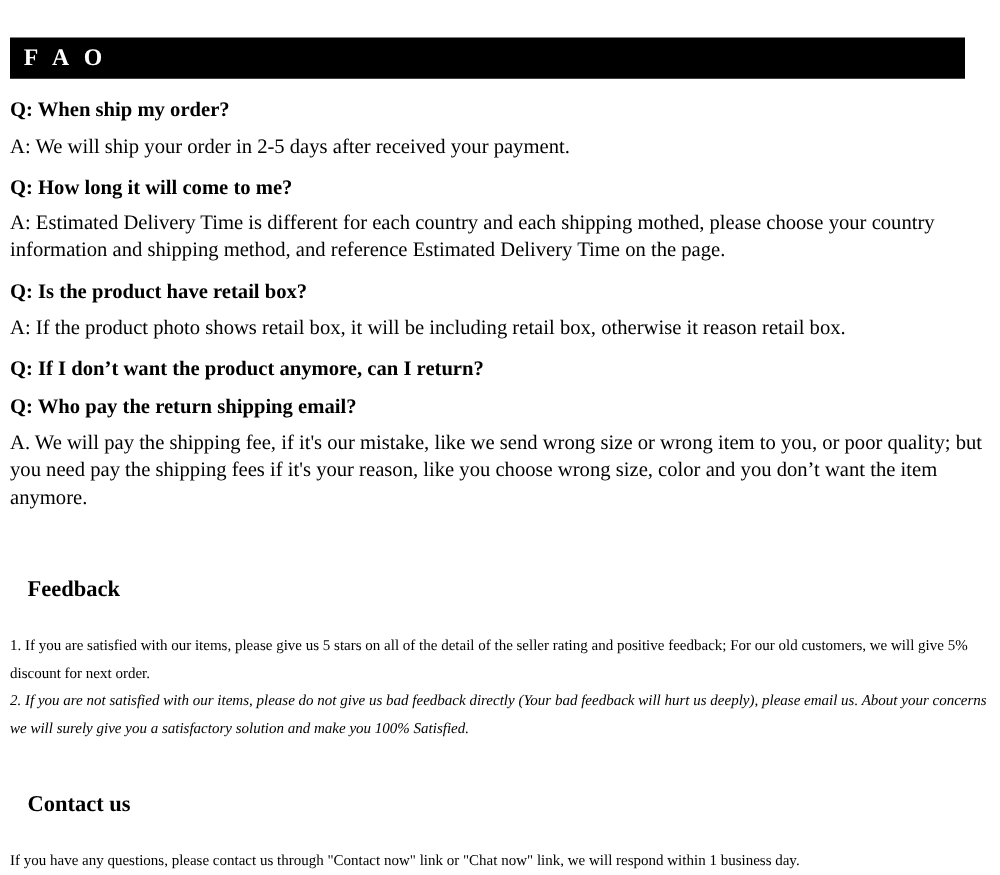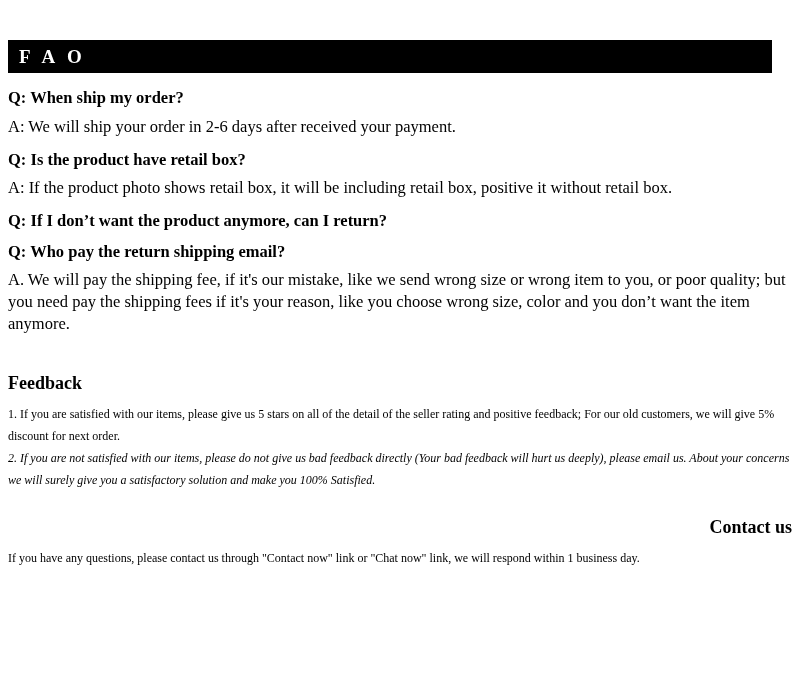--- a/index.html
+++ b/index.html
@@ -19,21 +19,21 @@
     width: 800px;
     height: 700px;
     position: relative;
     box-sizing: border-box;
     padding: 0 8px;
   }
 
   
   .banner {
     position: relative;
-    margin-top: 40px;
+    margin-top: 30px;
     margin-left: 0px;
     width: 764px;
     height: 33px;
     background: #000000;
     display: flex;
     align-items: center;
     box-sizing: border-box;
     padding-left: 11px;
   }
   .banner-title {
@@ -71,29 +71,28 @@
   }
 
   
   .section {
     margin: 0;
   }
   .section-heading {
     font-weight: bold;
     font-size: 18px;
     line-height: 18px;
-    margin: 0;
+    margin: 14px;
     padding: 0;
   }
   .section-feedback {
     padding-top: 39px;
   }
   .section-contact {
     padding-top: 27px;
-    text-align: right;
   }
   .section-para {
     font-weight: normal;
     font-size: 12px;
     line-height: 22px;
     margin: 0;
     padding-top: 11px;
     max-width: 784px;
   }
   .section-para.tight {
@@ -107,27 +106,31 @@
 <div class="page">
 
   <div class="banner">
     <span class="banner-title">F A O</span>
   </div>
 
   <div class="qa-list">
 
     <div class="qa-block">
       <p class="q-line">Q: When ship my order?</p>
-      <p class="a-line">A: We will ship your order in 2-6 days after received your payment.</p>
+      <p class="a-line">A: We will ship your order in 2-5 days after received your payment.</p>
     </div>
 
+    <div class="qa-block">
+      <p class="q-line">Q: How long it will come to me?</p>
+      <p class="a-line">A: Estimated Delivery Time is different for each country and each shipping mothed, please choose your country information and shipping method, and reference Estimated Delivery Time on the page.</p>
+    </div>
 
     <div class="qa-block">
       <p class="q-line">Q: Is the product have retail box?</p>
-      <p class="a-line">A: If  the product photo shows retail box, it will be including retail box, positive it without retail box.</p>
+      <p class="a-line">A: If  the product photo shows retail box, it will be including retail box, otherwise it reason retail box.</p>
     </div>
 
     <div class="qa-block">
       <p class="q-line">Q: If I don’t want the product anymore, can I return?</p>
     </div>
 
     <div class="qa-block">
       <p class="q-line">Q: Who pay the return shipping email?</p>
       <p class="a-line">A.  We will pay the shipping fee, if  it's our mistake, like we send wrong size or wrong item to you, or poor quality; but you need pay the shipping fees if  it's your reason, like you choose wrong size, color and you don’t want the item anymore.</p>
     </div>

